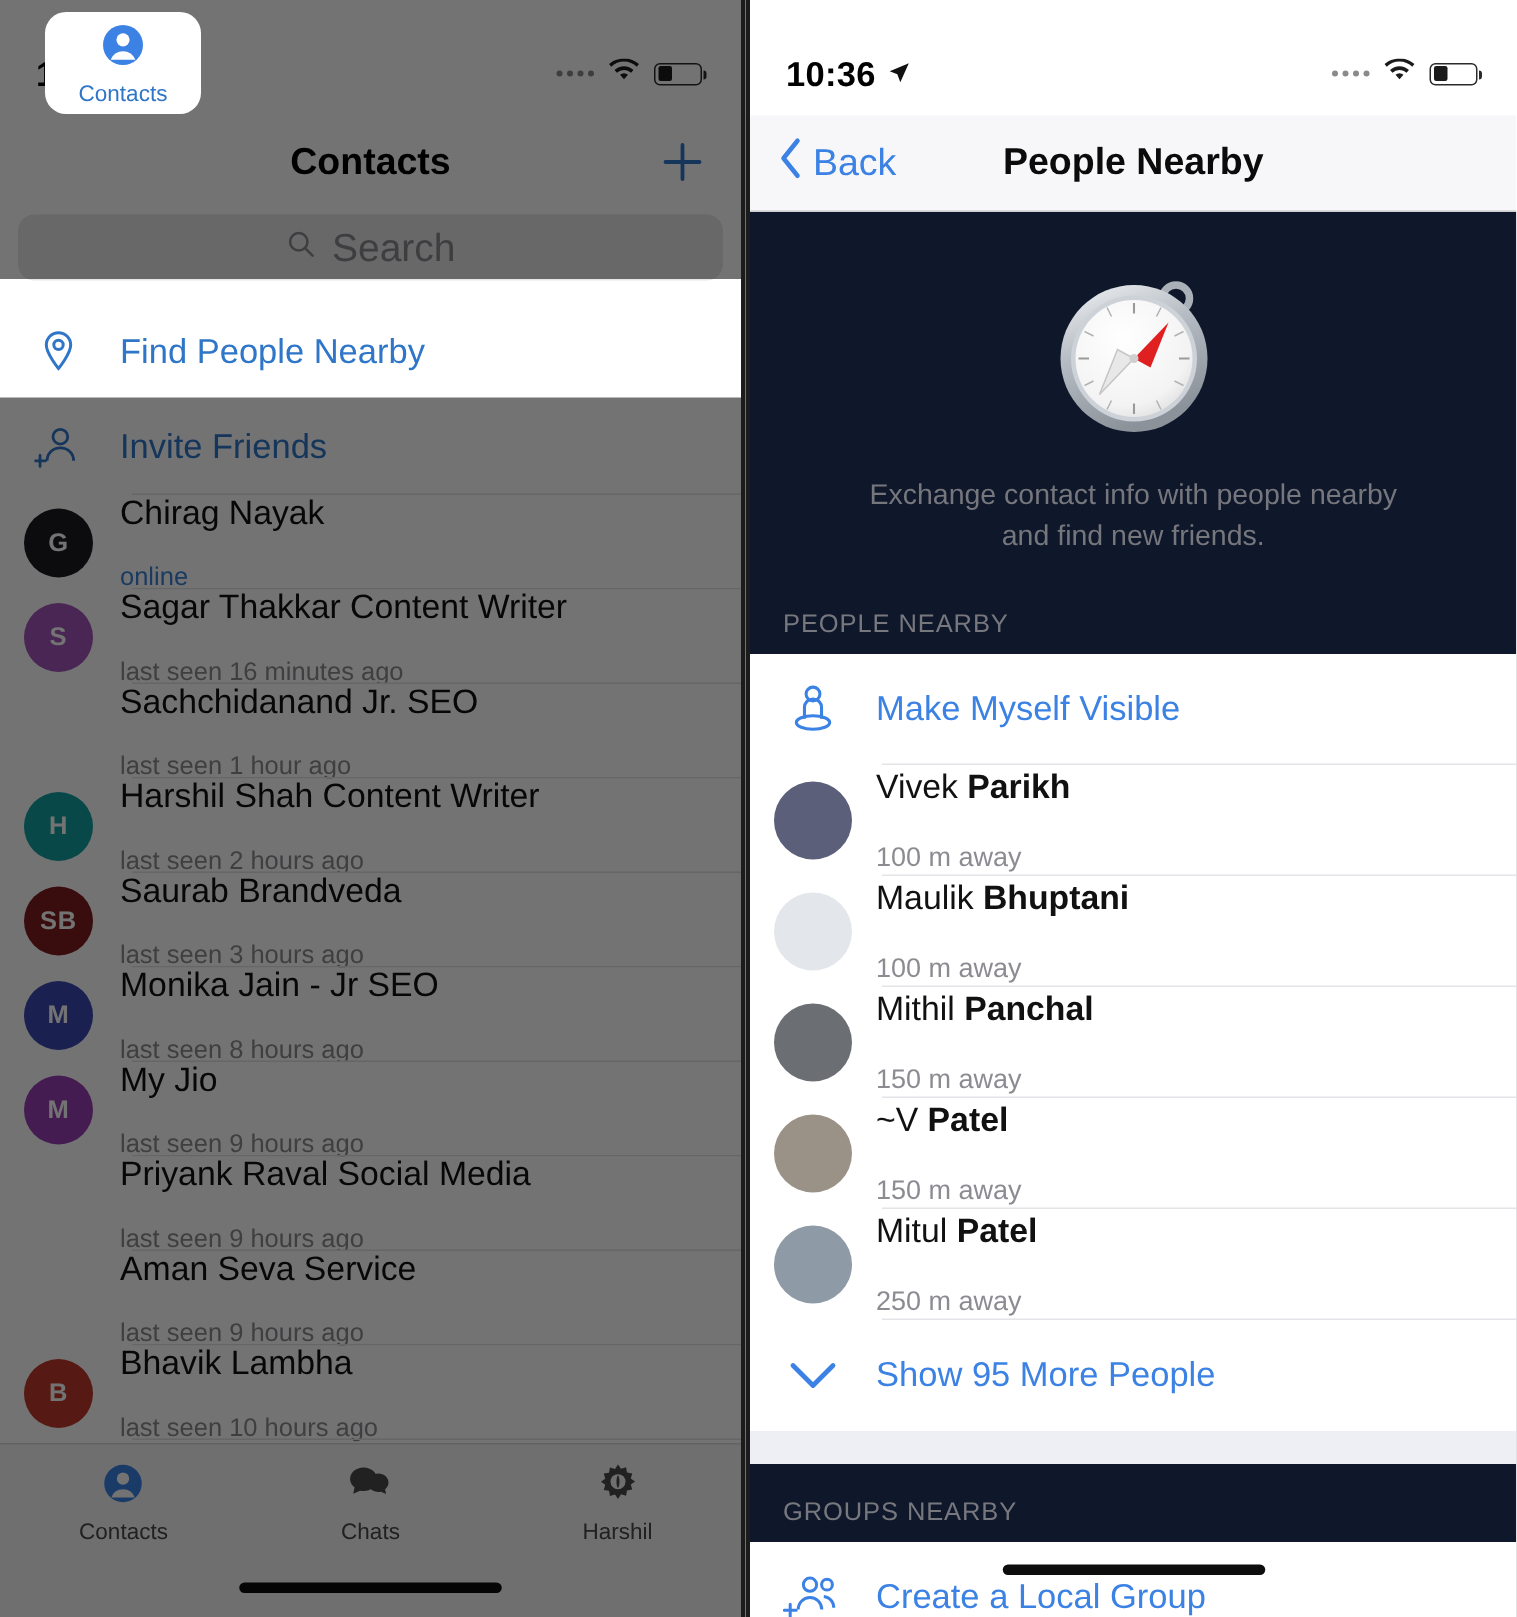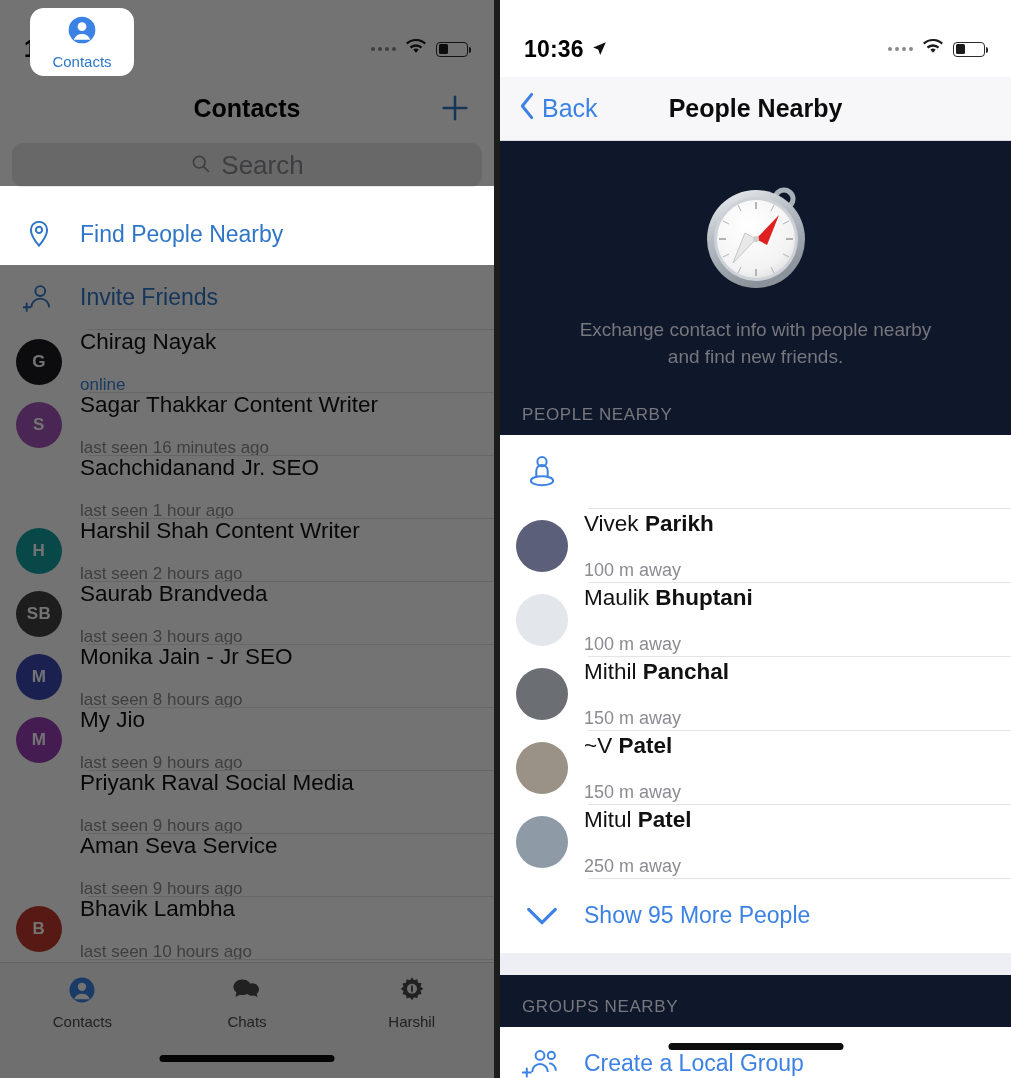--- a/index.html
+++ b/index.html
@@ -238,21 +238,21 @@
           </div>
           <div class="row tall">
             <span class="avatar" style="background: rgb(18, 160, 160);">H</span>
             <div class="txtcol">
               <div class="cname">Harshil Shah Content Writer</div>
               <div class="csub">last seen 2 hours ago</div>
             </div>
             <span class="sep"></span>
           </div>
           <div class="row tall">
-            <span class="avatar" style="background: #404040;">SB</span>
+            <span class="avatar" style="background: #7f1d1d;">SB</span>
             <div class="txtcol">
               <div class="cname">Saurab Brandveda</div>
               <div class="csub">last seen 3 hours ago</div>
             </div>
             <span class="sep"></span>
           </div>
           <div class="row tall">
             <span class="avatar" style="background: rgb(58, 71, 176);">M</span>
             <div class="txtcol">
               <div class="cname">Monika Jain - Jr SEO</div>
@@ -430,20 +430,21 @@
 
       <div class="card">
         <div class="rrow">
           <span class="ico">
             <svg width="38" height="38" viewBox="0 0 28 28">
               <circle cx="14" cy="6.4" r="3.4" fill="none" stroke="#3b82e4" stroke-width="1.5"></circle>
               <path d="M9.8 18.5V13a4.2 4.2 0 0 1 8.4 0v5.5" fill="none" stroke="#3b82e4" stroke-width="1.5"></path>
               <ellipse cx="14" cy="20.4" rx="8.2" ry="3.3" fill="none" stroke="#3b82e4" stroke-width="1.5"></ellipse>
             </svg>
           </span>
+          <span class="blue-label">Make Myself Visible</span>
           <span class="sep"></span>
         </div>
         <div id="people-rows">
             <div class="rrow">
               <span class="pavatar" style="background: rgb(91, 95, 122);"></span>
               <div class="txtcol">
                 <div class="pname"><span>Vivek </span><b>Parikh</b></div>
                 <div class="pdist">100 m away</div>
               </div>
               <span class="sep"></span>

